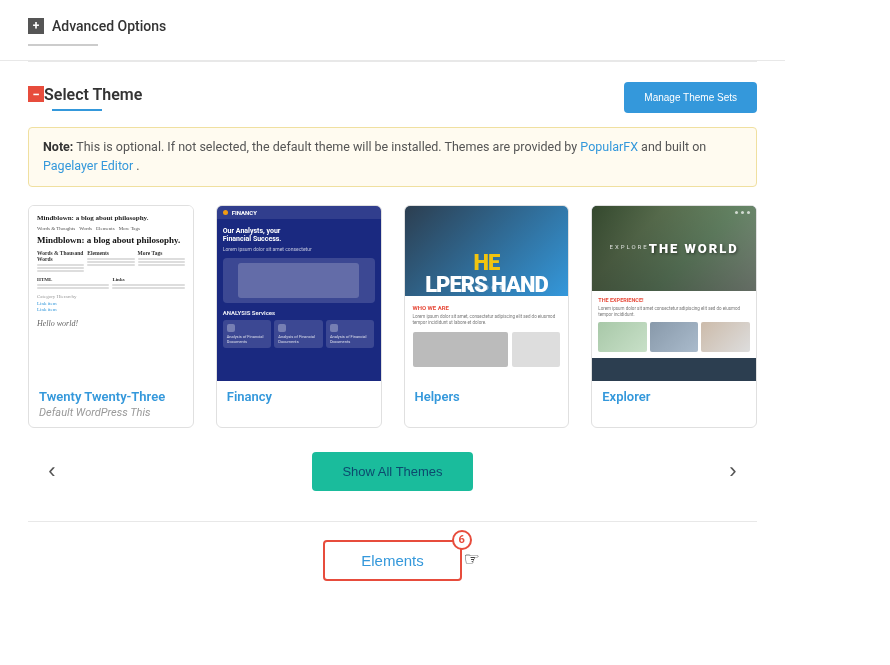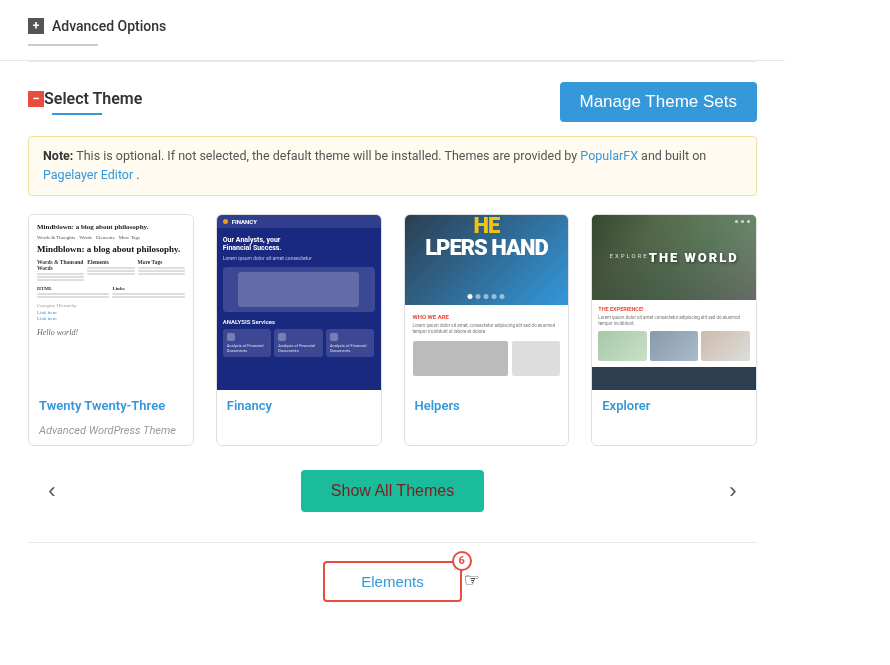--- a/index.html
+++ b/index.html
@@ -113,21 +113,21 @@
       background: #3498db;
       margin-top: 5px;
       margin-left: 24px;
     }
 
     .manage-theme-sets-btn {
       background: #3498db;
       color: #fff;
       border: none;
       padding: 10px 20px;
-      font-size: 17px;
+      font-size: 10px;
       font-weight: 500;
       border-radius: 4px;
       cursor: pointer;
       white-space: nowrap;
     }
 
     
     .note-bar {
       background: #fffbf0;
       border: 1px solid #f0e0a0;
@@ -332,21 +332,21 @@
     .theme-3-preview {
       background: #fff;
       position: relative;
       overflow: hidden;
     }
 
     .t3-hero {
       background: linear-gradient(135deg, #2c3e50 0%, #3498db 100%);
       height: 90px;
       display: flex;
-      align-items: flex-start;
+      align-items: flex-end;
       justify-content: center;
       position: relative;
     }
 
     .t3-hero-text {
       color: #fff;
       font-weight: 900;
       font-size: 22px;
       letter-spacing: -1px;
       line-height: 1;
@@ -507,21 +507,21 @@
 
     
     .theme-name-area {
       padding: 8px 10px;
     }
 
     .theme-name {
       font-size: 13px;
       font-weight: 600;
       color: #3498db;
-      margin-bottom: 11px;
+      margin-bottom: 2px;
     }
 
     .theme-subtitle {
       font-size: 11px;
       color: #999;
       font-style: italic;
     }
 
     
     .carousel-nav {
@@ -540,24 +540,24 @@
       justify-content: center;
       cursor: pointer;
       font-size: 22px;
       color: #555;
       background: none;
       border: none;
     }
 
     .show-all-btn {
       background: #1abc9c;
-      color: #7f1d1d;
+      color: #0c4a6e;
       border: none;
       padding: 12px 30px;
-      font-size: 16px;
+      font-size: 13px;
       font-weight: 500;
       border-radius: 4px;
       cursor: pointer;
     }
 
     
     .install-section {
       display: flex;
       align-items: center;
       justify-content: center;
@@ -695,21 +695,21 @@
             <div>
               <div style="font-size:5px;color:#999;margin-bottom:2px;">Category Hierarchy</div>
               <div class="t1-list-item">Link item</div>
               <div class="t1-list-item">Link item</div>
             </div>
           </div>
           <div class="t1-hello">Hello world!</div>
         </div>
         <div class="theme-name-area">
           <div class="theme-name">Twenty Twenty-Three</div>
-          <div class="theme-subtitle">Advanced WordPress Theme</div>
+          <div class="theme-subtitle">Default WordPress This</div>
         </div>
       </div>
 
       <div class="theme-card">
         <div class="theme-preview theme-2-preview">
           <div class="t2-top-bar">
             <span class="t2-logo-dot"></span>
             <span class="t2-logo">FINANCY</span>
           </div>
           <div class="t2-hero">

